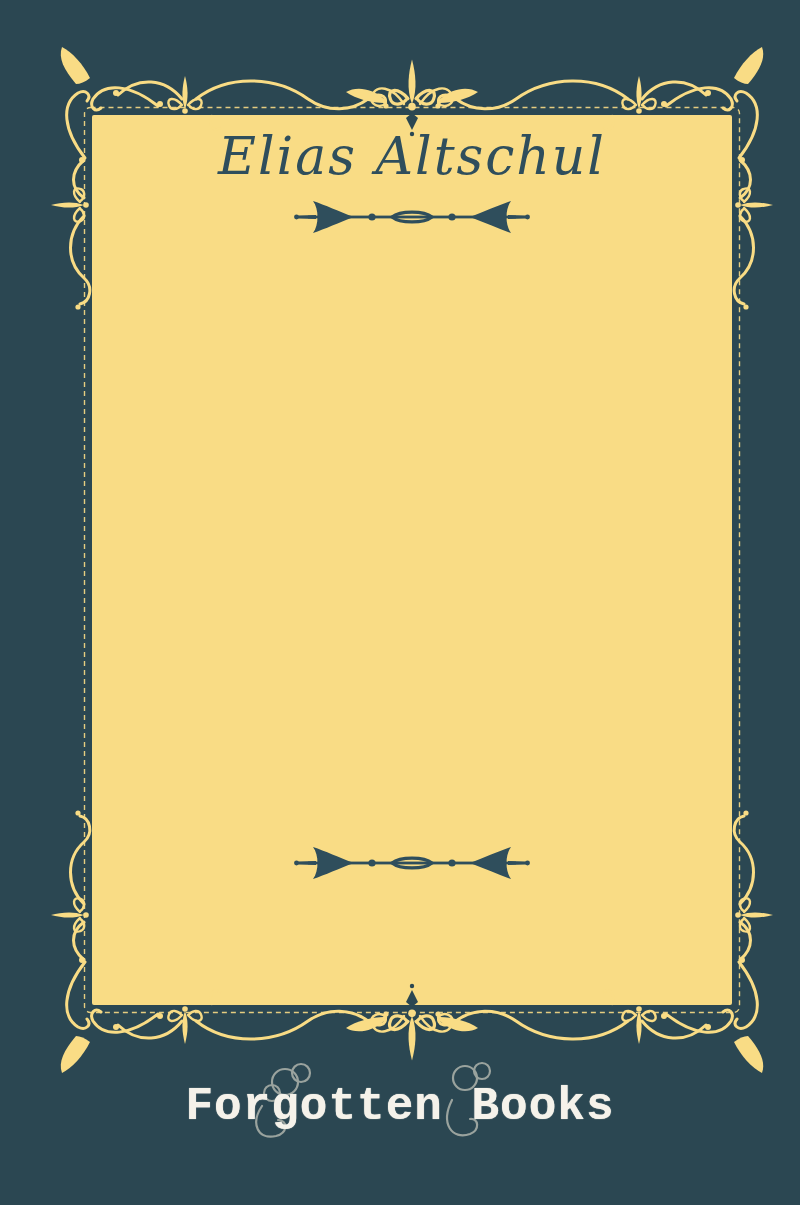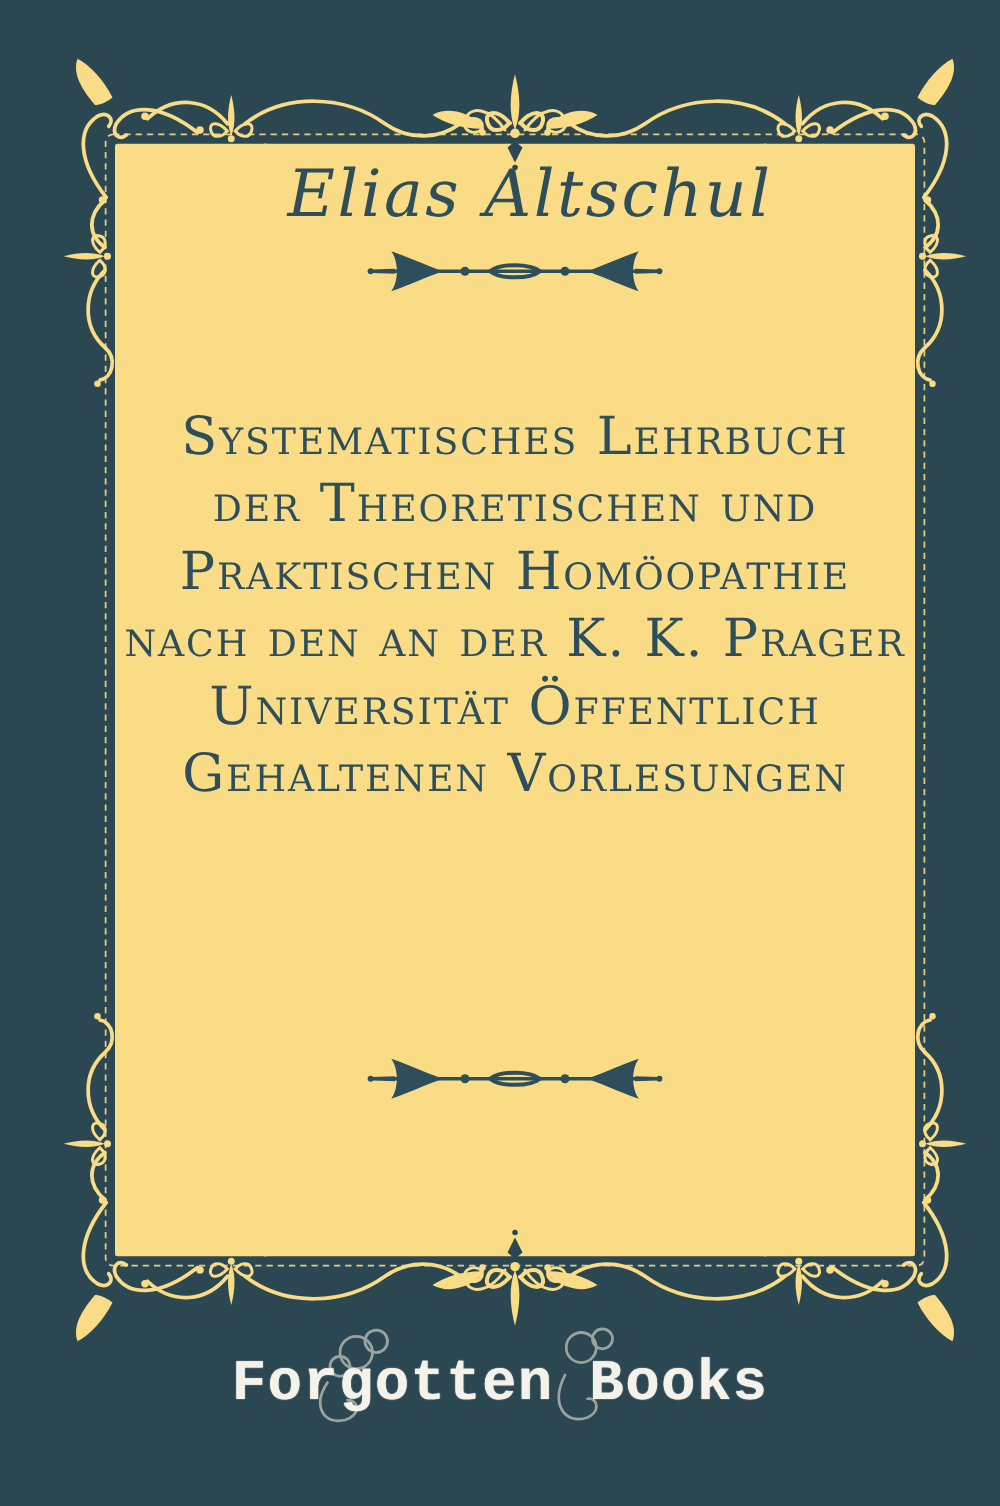--- a/index.html
+++ b/index.html
@@ -26,21 +26,20 @@
   .inkf{fill:var(--ink);stroke:none;}
   .inks{stroke:var(--ink);fill:none;stroke-width:3.2;}
 
   .author{
     position:absolute;left:92px;top:122px;width:640px;
     text-align:center;
     font-style:italic;
     font-size:52px;line-height:68px;
     color:var(--ink);
     letter-spacing:2px;
-    padding-left:12px;
   }
   .divider{position:absolute;left:292px;width:240px;height:34px;display:block;}
   .divider-top{top:200px;}
   .divider-bottom{top:846px;}
 
   .title{
     position:absolute;left:80px;top:322px;width:664px;
     text-align:center;color:var(--ink);
   }
   .title-line{
@@ -125,28 +124,20 @@
       <circle class="inkf" cx="4.5" cy="17" r="2.4"></circle>
       <path class="inkf" d="M178,17 C193,11.5 207,5 219,1 C213,9 213,25 219,33 C207,29 193,22.5 178,17 Z"></path>
       <path class="inkf" d="M216,15 L234,15.6 L238,17 L234,18.4 L216,19 Z"></path>
       <circle class="inkf" cx="235.5" cy="17" r="2.4"></circle>
       <circle class="inkf" cx="80" cy="17" r="3.6"></circle>
       <circle class="inkf" cx="160" cy="17" r="3.6"></circle>
       <path class="inks" d="M100,17 C108,10.5 132,10.5 140,17 C132,23.5 108,23.5 100,17 Z"></path>
     </g>
   </svg>
 
-  <div class="title">
-    <div class="title-line">Systematisches Lehrbuch</div>
-    <div class="title-line">der Theoretischen und</div>
-    <div class="title-line">Praktischen Homöopathie</div>
-    <div class="title-line">nach den an der K. K. Prager</div>
-    <div class="title-line">Universität Öffentlich</div>
-    <div class="title-line">Gehaltenen Vorlesungen</div>
-  </div>
 
   <svg class="divider divider-bottom" viewBox="0 0 240 34" aria-hidden="true">
     <use href="#dividerArt"></use>
   </svg>
 
   <div class="logo">
     <svg class="logo-flourishes" viewBox="0 0 800 110" aria-hidden="true">
       <g stroke="var(--logo-flourish)" fill="none" stroke-width="2.2" stroke-linecap="round">
         <circle cx="285" cy="30" r="13"></circle>
         <circle cx="301" cy="21" r="9"></circle>

